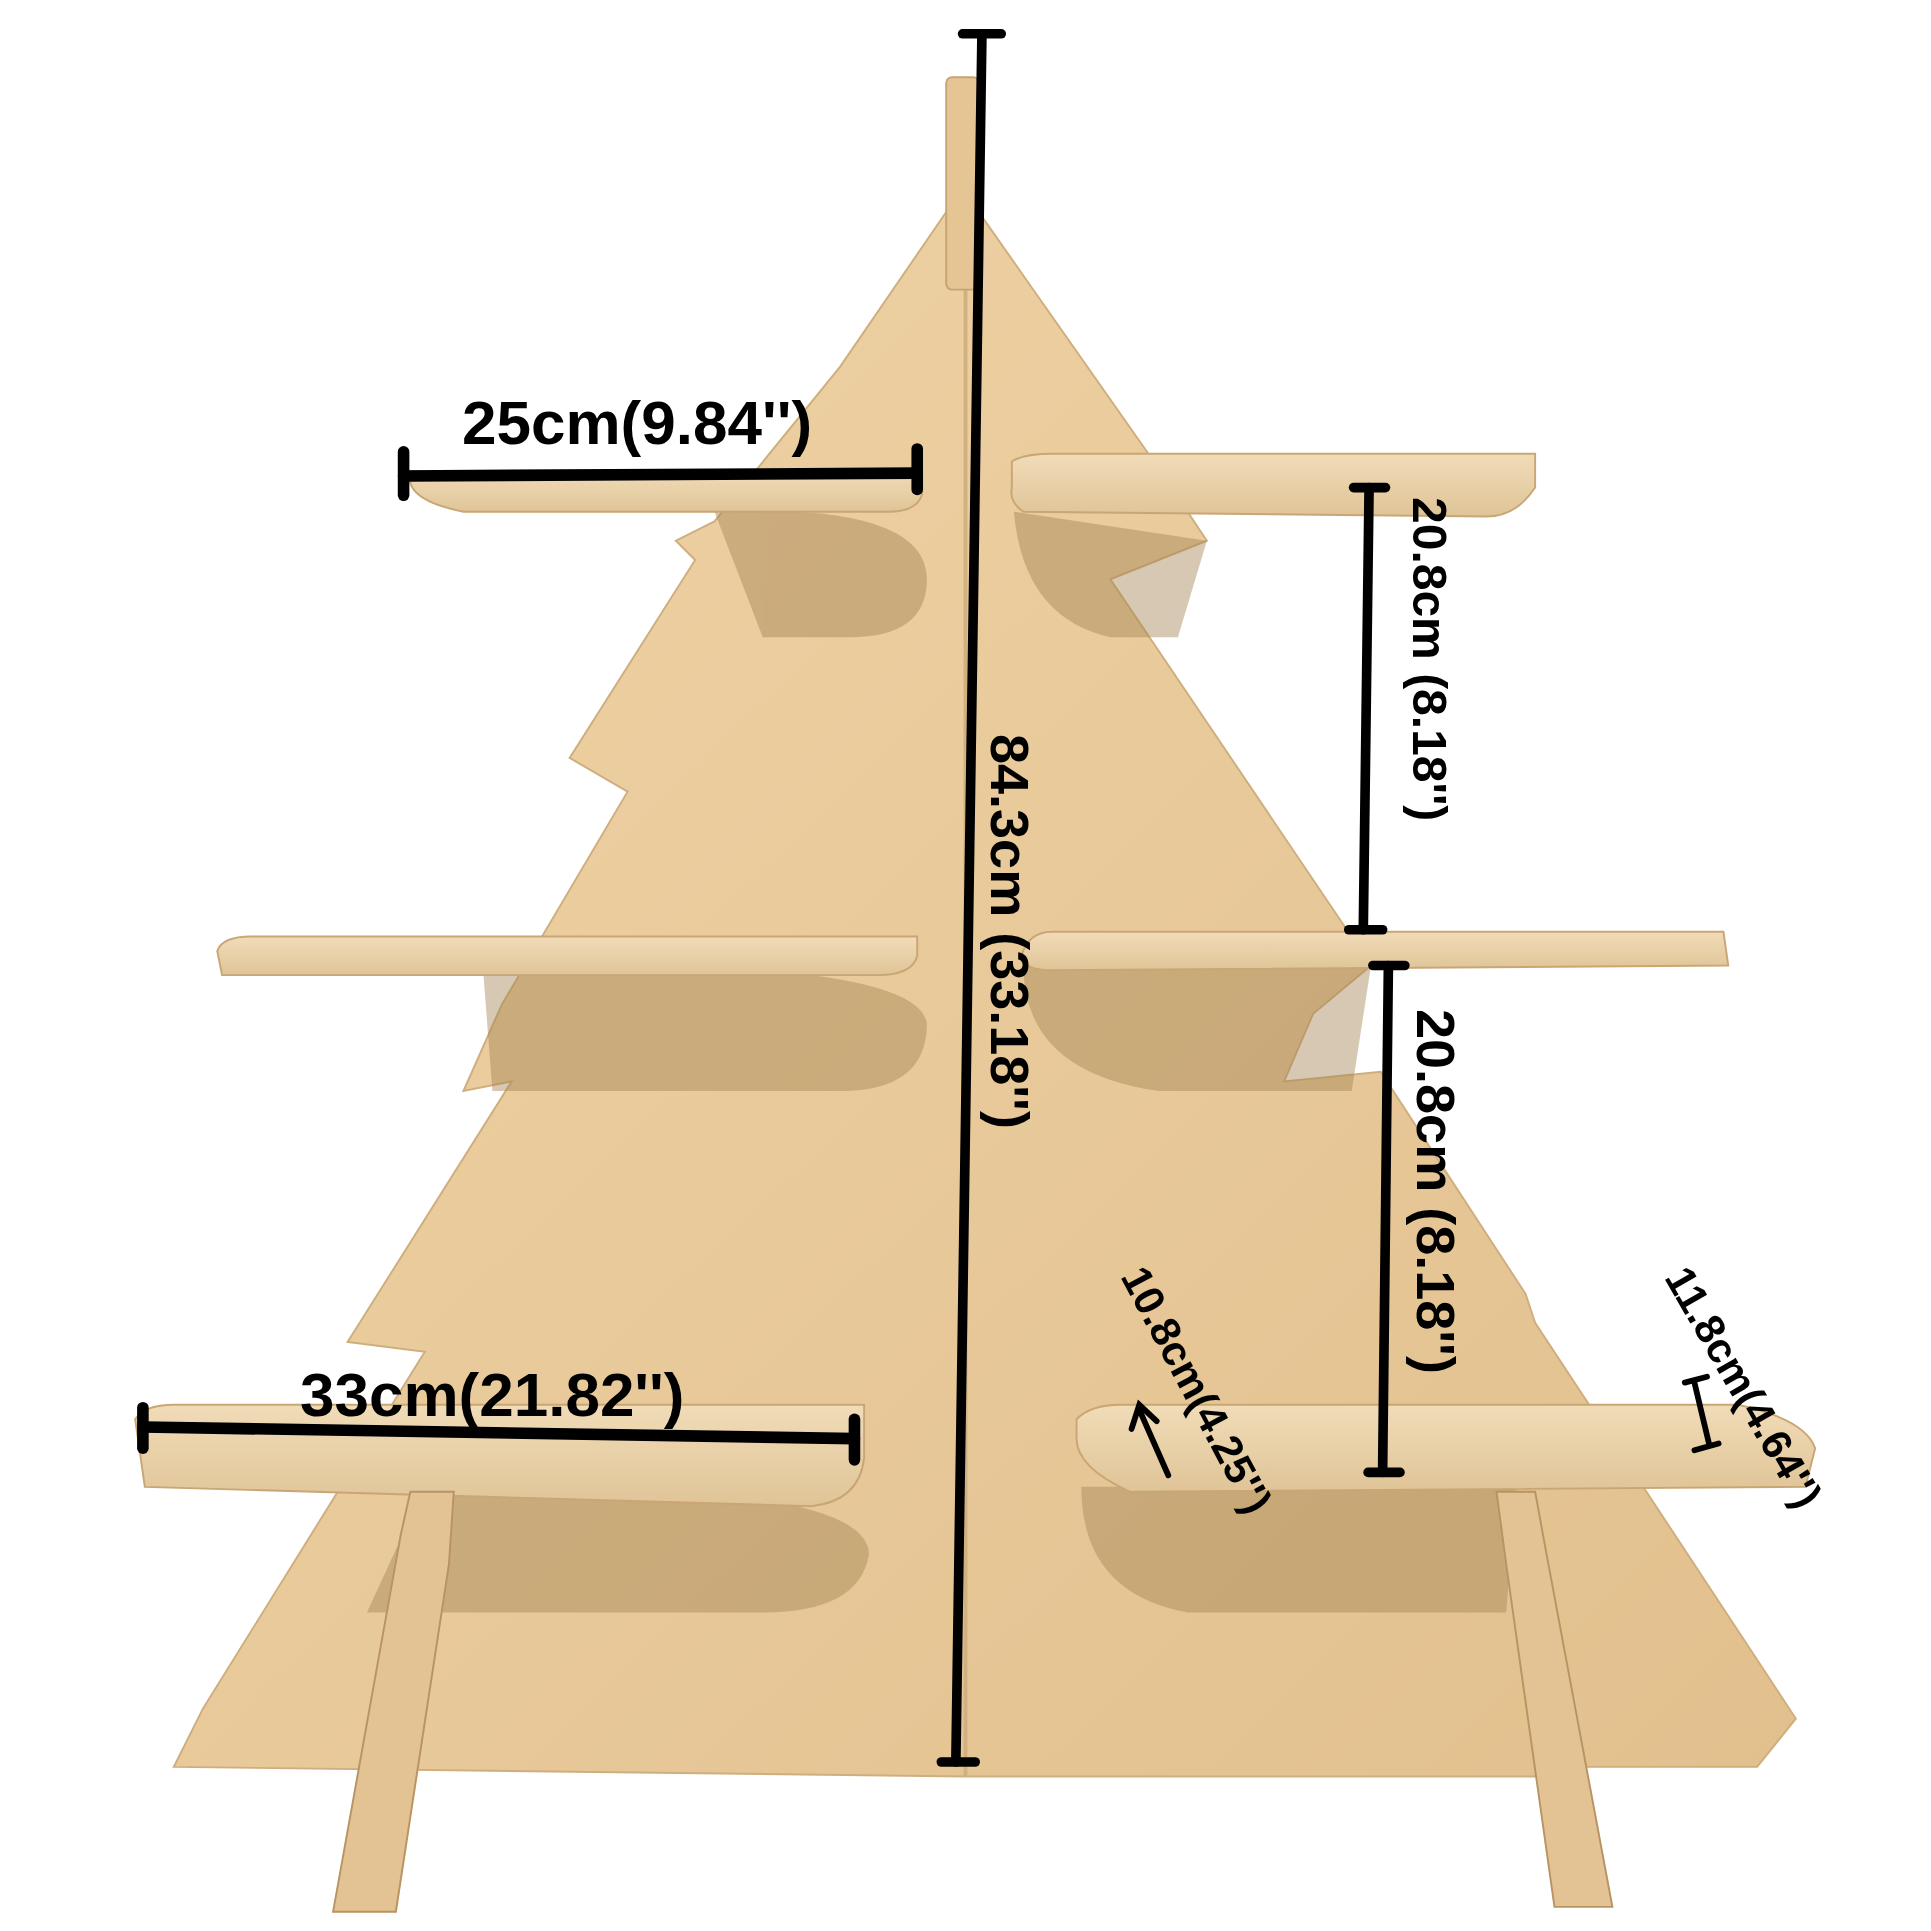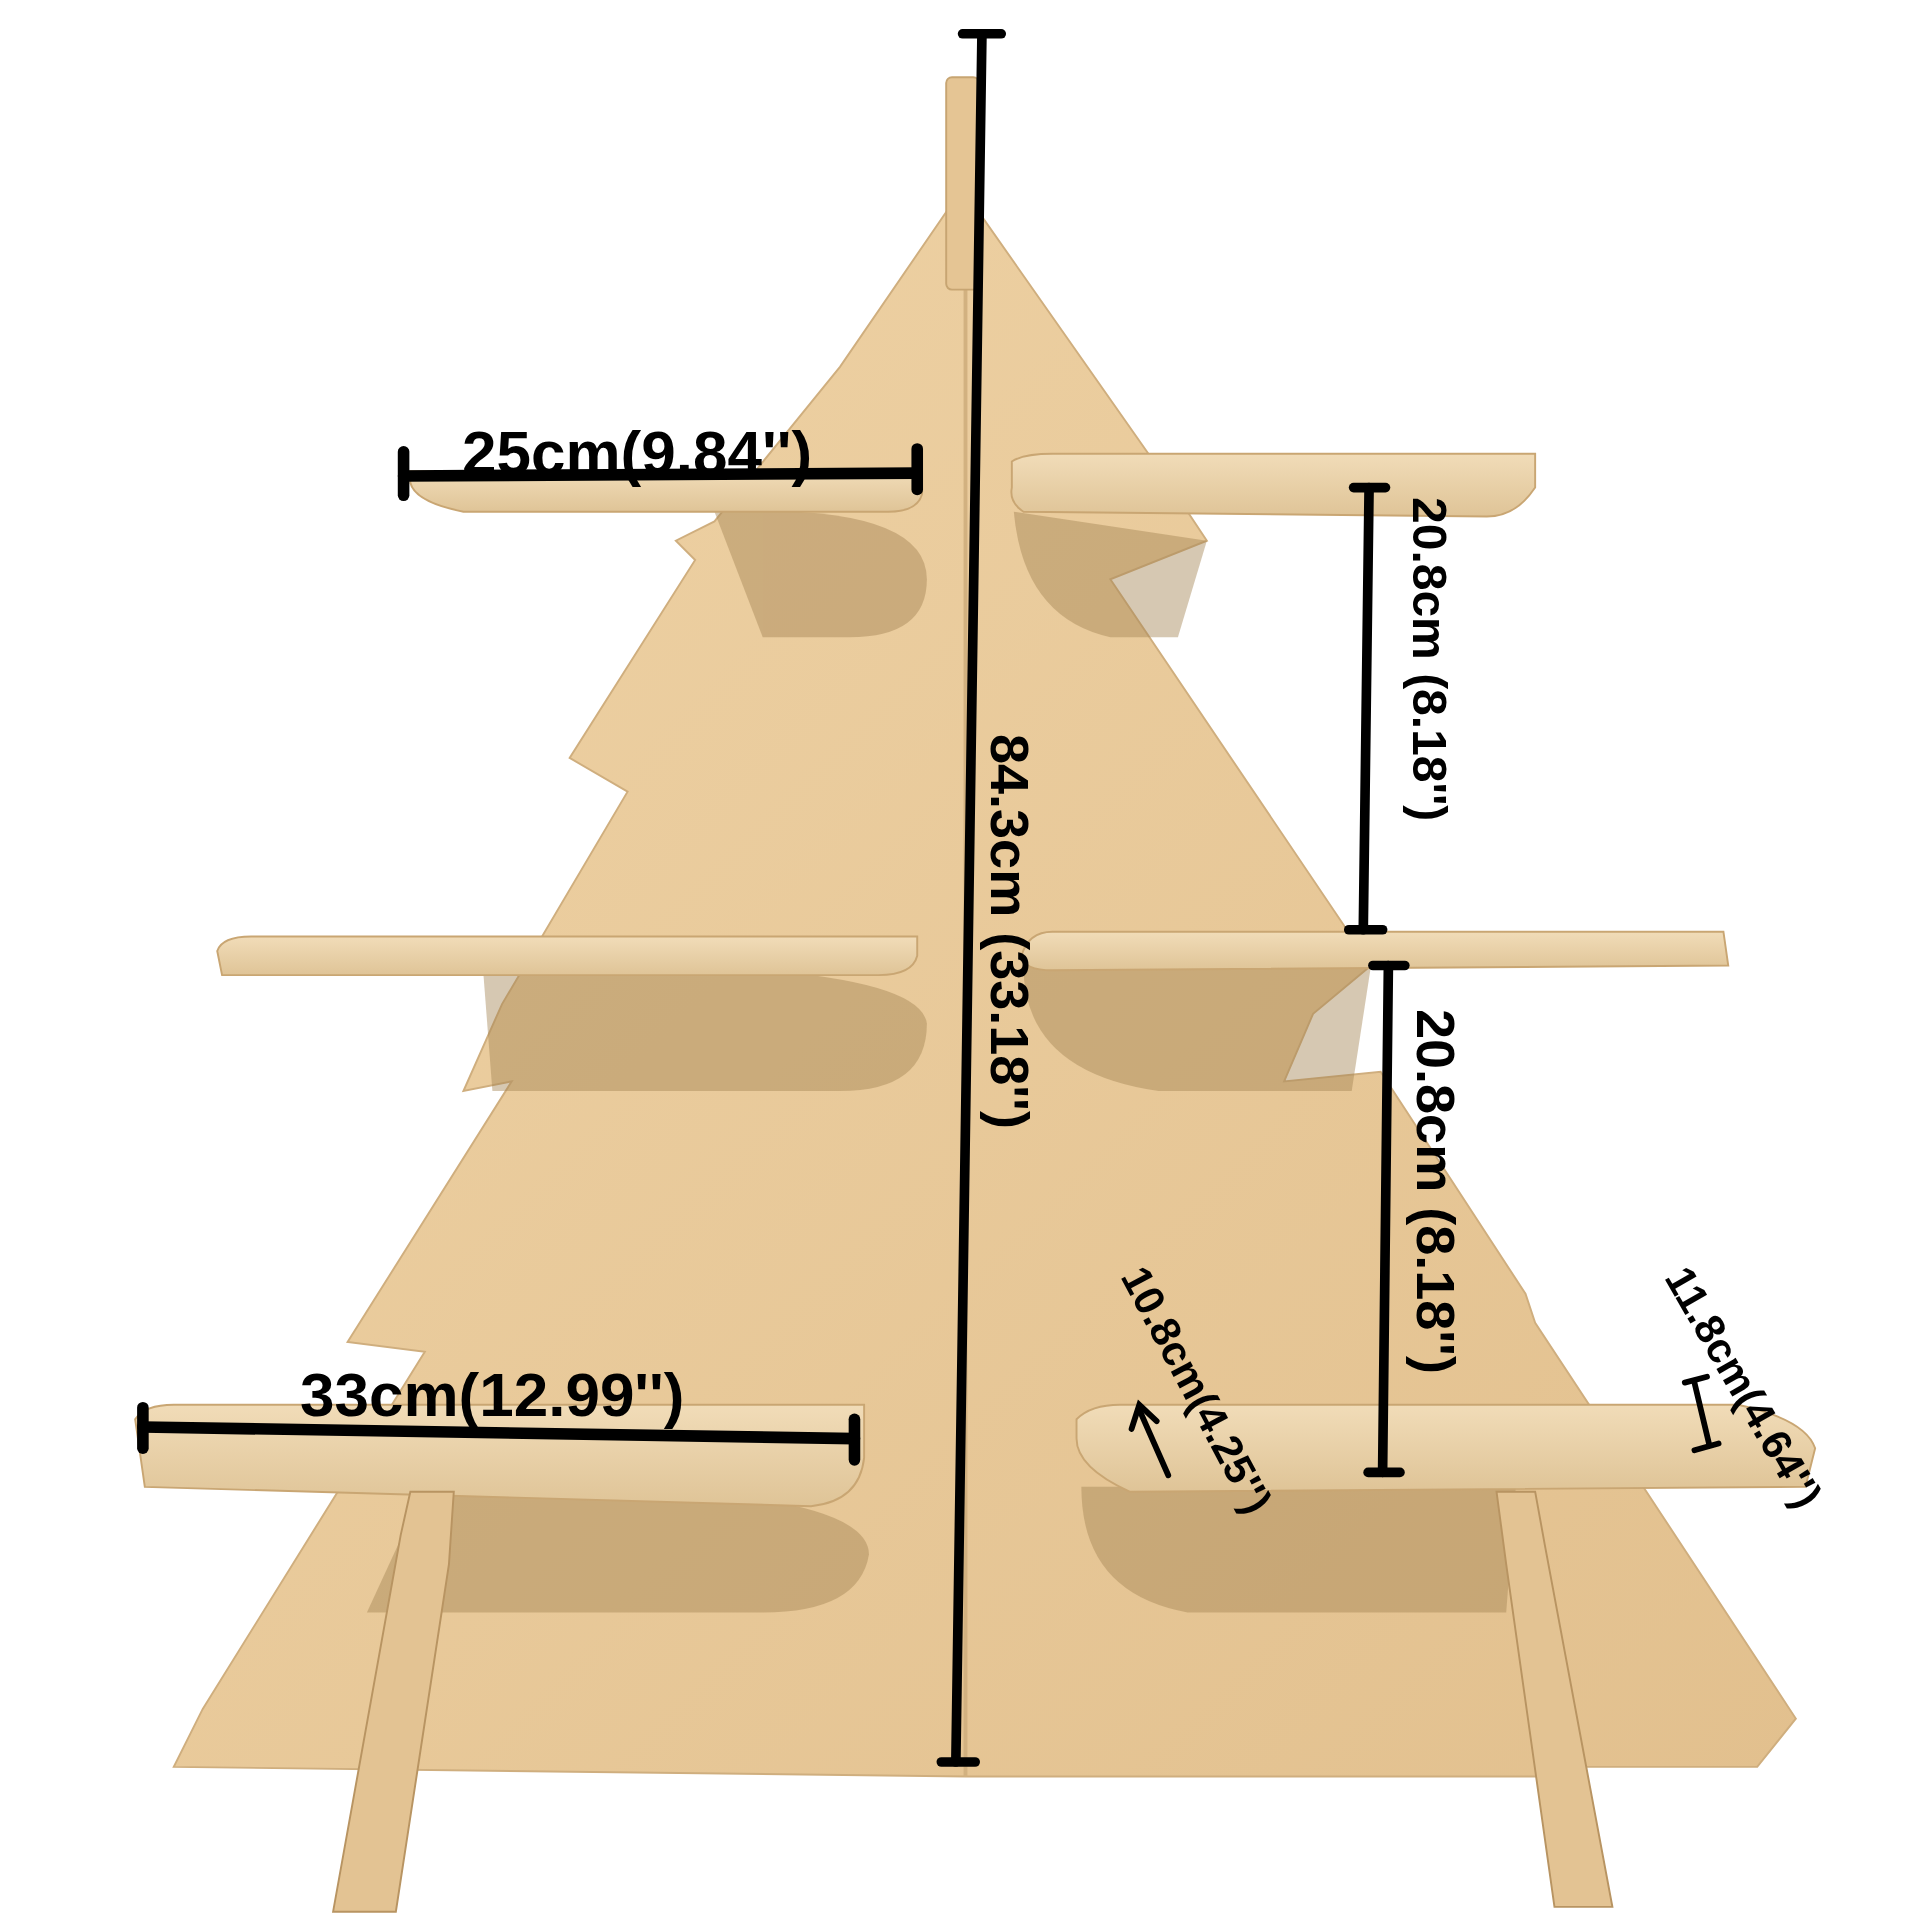--- a/index.html
+++ b/index.html
@@ -22,21 +22,21 @@
     }
     .label {
       position: absolute;
       font-family: "Liberation Sans", sans-serif;
       font-weight: 700;
       color: #000000;
       white-space: nowrap;
       line-height: 1;
       transform-origin: 0 0;
     }
-    .lbl-25 { left: 462px; top: 422px; font-size: 62px; }
+    .lbl-25 { left: 462px; top: 392px; font-size: 62px; }
     .lbl-33 { left: 300px; top: 1364px; font-size: 62px; }
     .lbl-843 {
       left: 1037px; top: 734px; font-size: 54px;
       transform: rotate(90deg);
     }
     .lbl-208a {
       left: 1453px; top: 497px; font-size: 48px;
       transform: rotate(90deg);
     }
     .lbl-208b {
@@ -123,19 +123,19 @@
     <line x1="1210" y1="1528" x2="1180" y2="1460" stroke-width="6"></line>
     <polyline points="1172,1480 1180,1455 1198,1472" stroke-width="6"></polyline>
 
     <line x1="1755" y1="1432" x2="1770" y2="1495" stroke-width="6"></line>
     <line x1="1745" y1="1432" x2="1768" y2="1426" stroke-width="6"></line>
     <line x1="1755" y1="1502" x2="1780" y2="1495" stroke-width="6"></line>
   </g>
 </svg>
 
 <div class="label lbl-25">25cm(9.84'')</div>
-<div class="label lbl-33">33cm(12.99'')</div>
+<div class="label lbl-33">33cm(21.82'')</div>
 <div class="label lbl-843">84.3cm (33.18'')</div>
 <div class="label lbl-208a">20.8cm (8.18'')</div>
 <div class="label lbl-208b">20.8cm (8.18'')</div>
 <div class="label lbl-108">10.8cm(4.25'')</div>
 <div class="label lbl-118">11.8cm(4.64'')</div>
 
 
 </body></html>

